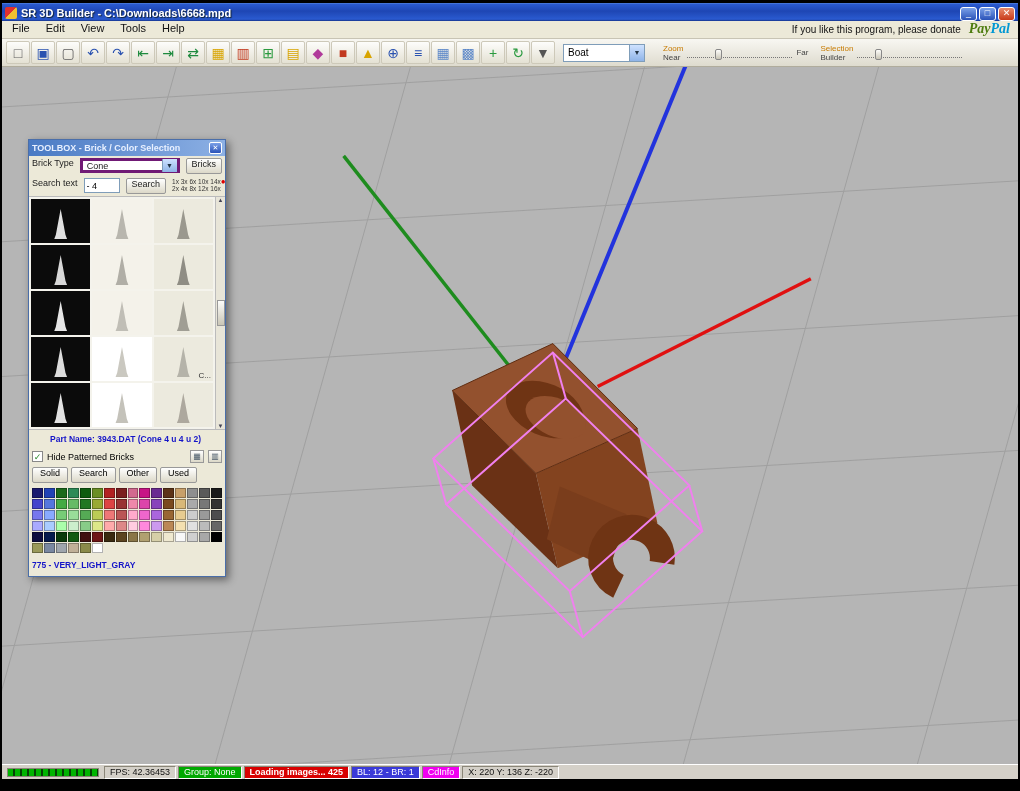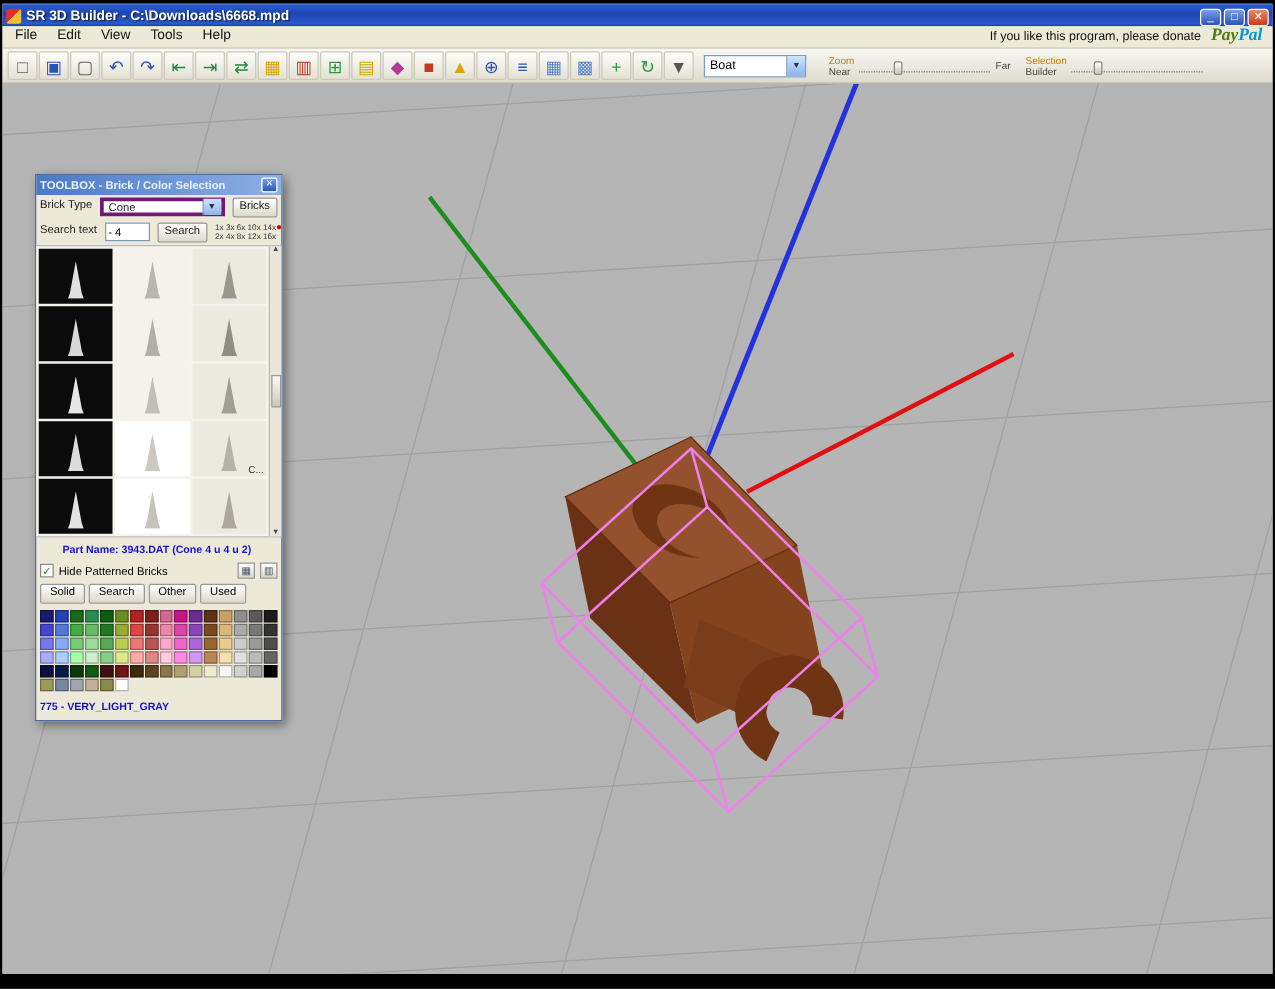--- a/index.html
+++ b/index.html
@@ -448,15 +448,24 @@
             <span class="swatch" style="background-color: rgb(121, 136, 161);"></span>
             <span class="swatch" style="background-color: rgb(159, 166, 173);"></span>
             <span class="swatch" style="background-color: rgb(192, 176, 152);"></span>
             <span class="swatch" style="background-color: rgb(138, 138, 74);"></span>
             <span class="swatch" style="background-color: rgb(255, 255, 255);"></span>
           </div>
         <div class="selected-color">775 - VERY_LIGHT_GRAY</div>
       </div>
     </div>
 
+    <div class="statusbar">
+      <span class="dots"></span>
+      <span class="seg">FPS:  42.36453</span>
+      <span class="seg green">Group: None</span>
+      <span class="seg red">Loading images...  425</span>
+      <span class="seg blue">BL: 12 - BR: 1</span>
+      <span class="seg magenta">CdInfo</span>
+      <span class="seg">X: 220 Y: 136 Z: -220</span>
+    </div>
 
   </div>
 </div>
 
 </body></html>

